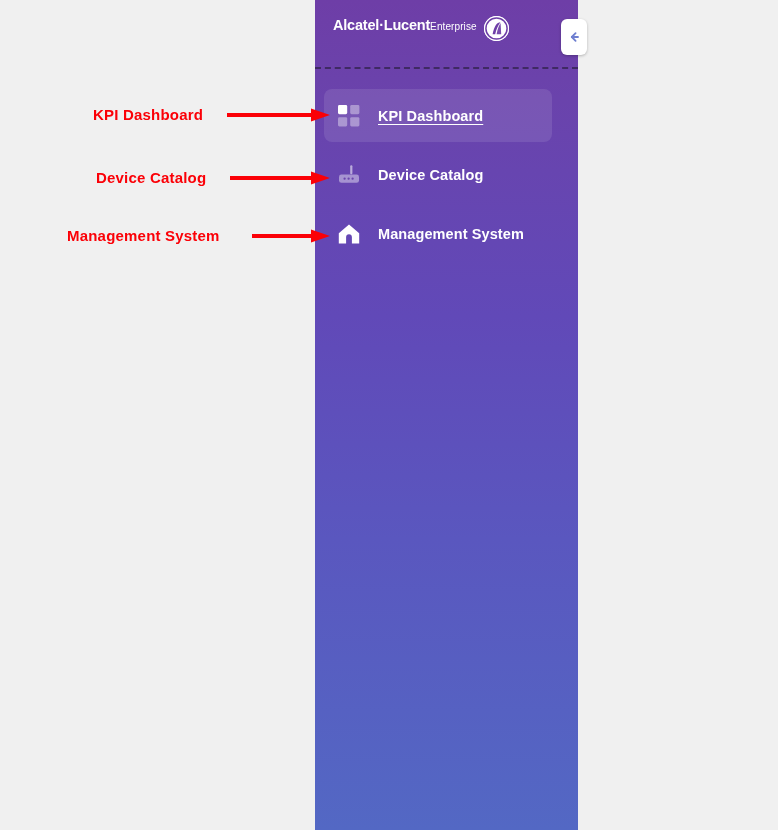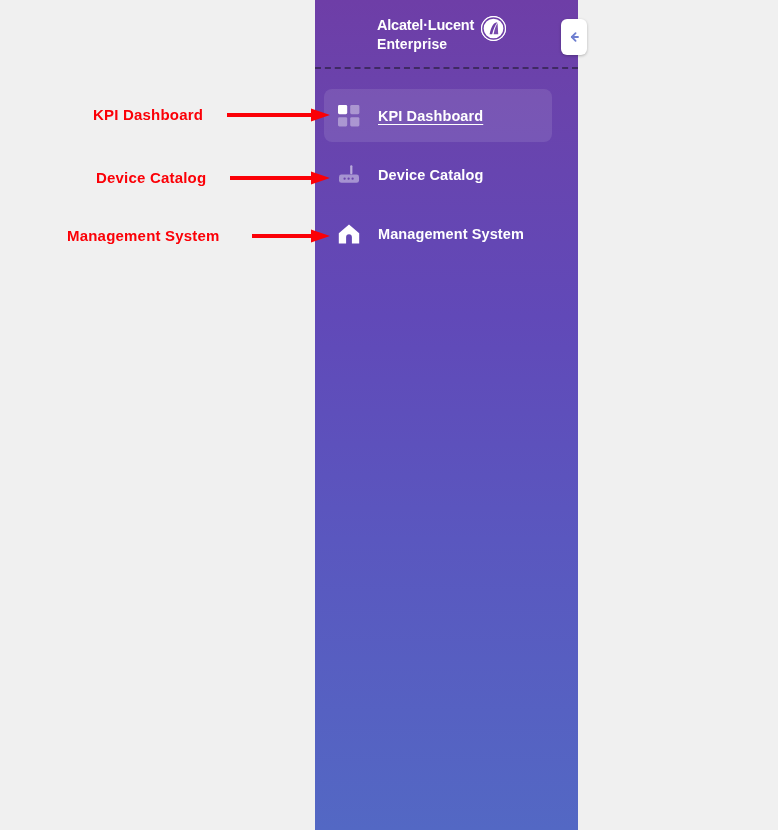--- a/index.html
+++ b/index.html
@@ -39,35 +39,34 @@
   .brand {
     position: absolute;
     left: 333px;
     top: 18px;
     display: flex;
     align-items: flex-start;
     gap: 7px;
   }
   .brand-text {
     display: flex;
-    flex-direction: column;
+    flex-direction: row;
     line-height: 1;
-    margin-left: 44px;
   }
   .brand-name {
     color: #ffffff;
     font-size: 14.5px;
     font-weight: 700;
     letter-spacing: -0.2px;
     white-space: nowrap;
   }
   .brand-sub {
     color: #ffffff;
-    font-size: 14px;
-    font-weight: 700;
+    font-size: 10px;
+    font-weight: 400;
     margin-top: 4px;
     letter-spacing: 0.1px;
   }
   .brand-mark {
     width: 25px;
     height: 25px;
     border-radius: 50%;
     background: #ffffff;
     display: flex;
     align-items: center;

